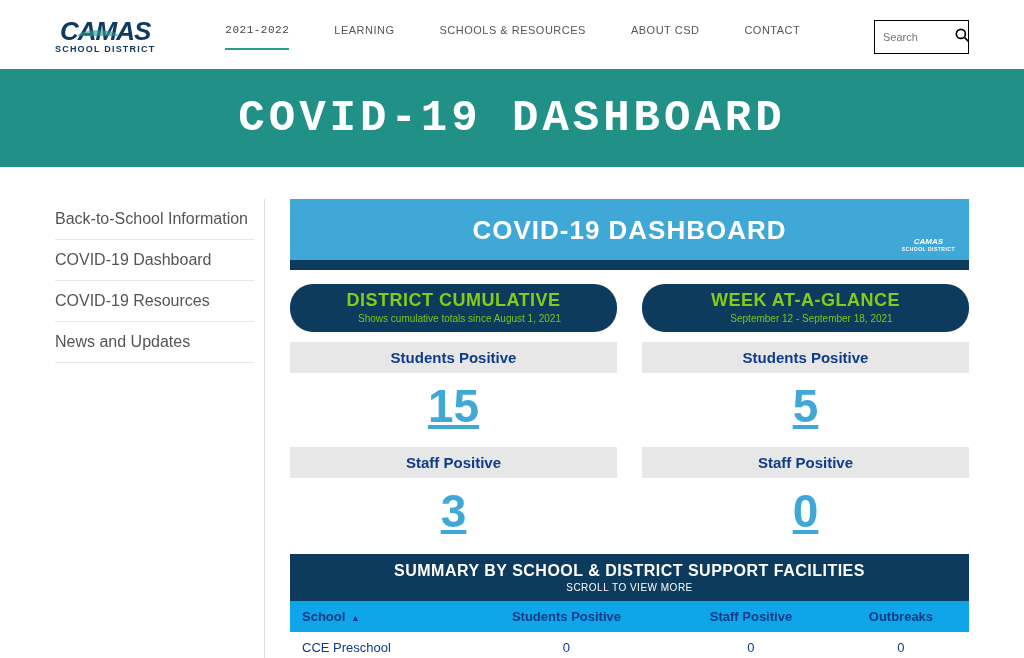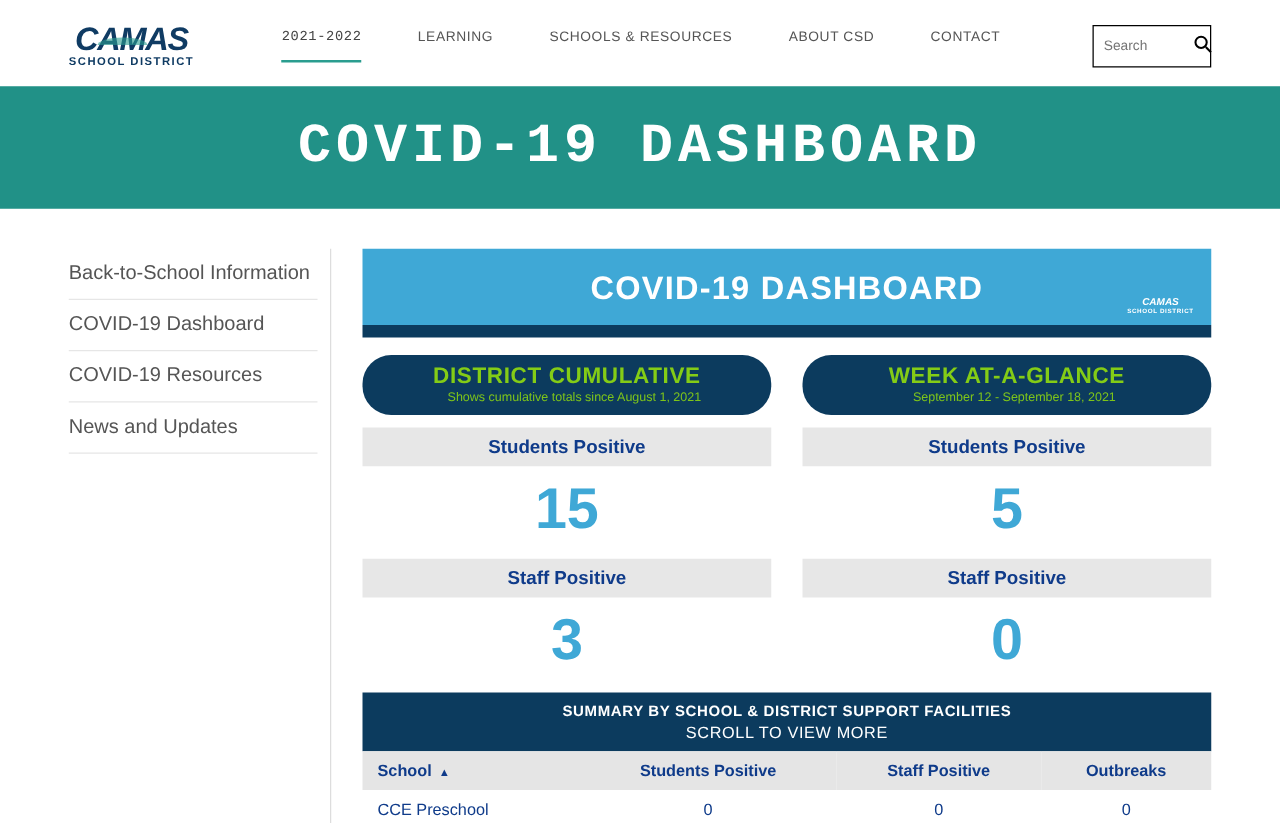--- a/index.html
+++ b/index.html
@@ -35,28 +35,28 @@
   .dash-header-logo .sub { font-size:5px; font-weight:700; font-style:normal; letter-spacing:0.5px; display:block; }
   .dash-accent { background: #0c3b5e; height: 10px; }
   
   .stats-row { display: flex; gap: 25px; margin-top: 14px; }
   .stat-col { flex: 1; }
   .col-head { background: #0c3b5e; color: #84cc16; text-align: center; padding: 6px 0 8px; border-radius: 23px; }
   .col-head-title { font-weight: 700; font-size: 18px; letter-spacing: 0.5px; }
   .col-head-sub { font-size: 10px; margin-top: 2px; opacity: 0.95; padding-left: 12px; }
   .metric-label { background: #e7e7e7; text-align: center; font-weight: 700; color: #0f3b8a; font-size: 15px; padding: 7px 0; margin-top: 10px; }
   .metric-label:first-of-type { margin-top: 10px; }
-  .metric-value { text-align: center; font-weight: 700; color: #3fa8d6; font-size: 46px; padding: 6px 0 4px; }
+  .metric-value { text-align: center; font-weight: 700; color: #3fa8d6; font-size: 46px; padding: 6px 0 4px; text-decoration: underline; }
   
   .summary-head { background: #0c3b5e; color: #fff; text-align: center; padding: 8px 0; margin-top: 12px; }
-  .summary-title { font-weight: 600; font-size: 12px; letter-spacing: 0.5px; }
-  .summary-sub { font-size: 13px; margin-top: 2px; letter-spacing: 0.5px; text-align: center; }
+  .summary-title { font-weight: 600; font-size: 16px; letter-spacing: 0.5px; }
+  .summary-sub { font-size: 10px; margin-top: 2px; letter-spacing: 0.5px; text-align: center; }
   
   .tbl { width: 100%; border-collapse: collapse; }
-  .tbl th { background: #e5e5e5; color: #0f3b8a; font-weight: 700; font-size: 13px; padding: 8px 12px; text-align: center; }
+  .tbl th { background: #0ea5e9; color: #0f3b8a; font-weight: 700; font-size: 13px; padding: 8px 12px; text-align: center; }
   .tbl th:first-child { text-align: left; }
   .tbl th .sort { font-size: 9px; margin-left: 2px; }
   .tbl td { font-size: 13px; color: #0f3b8a; padding: 8px 12px; text-align: center; }
   .tbl td:first-child { text-align: left; }
 </style>
 </head>
 <body>
 
 <div class="header">
   <div class="logo">

